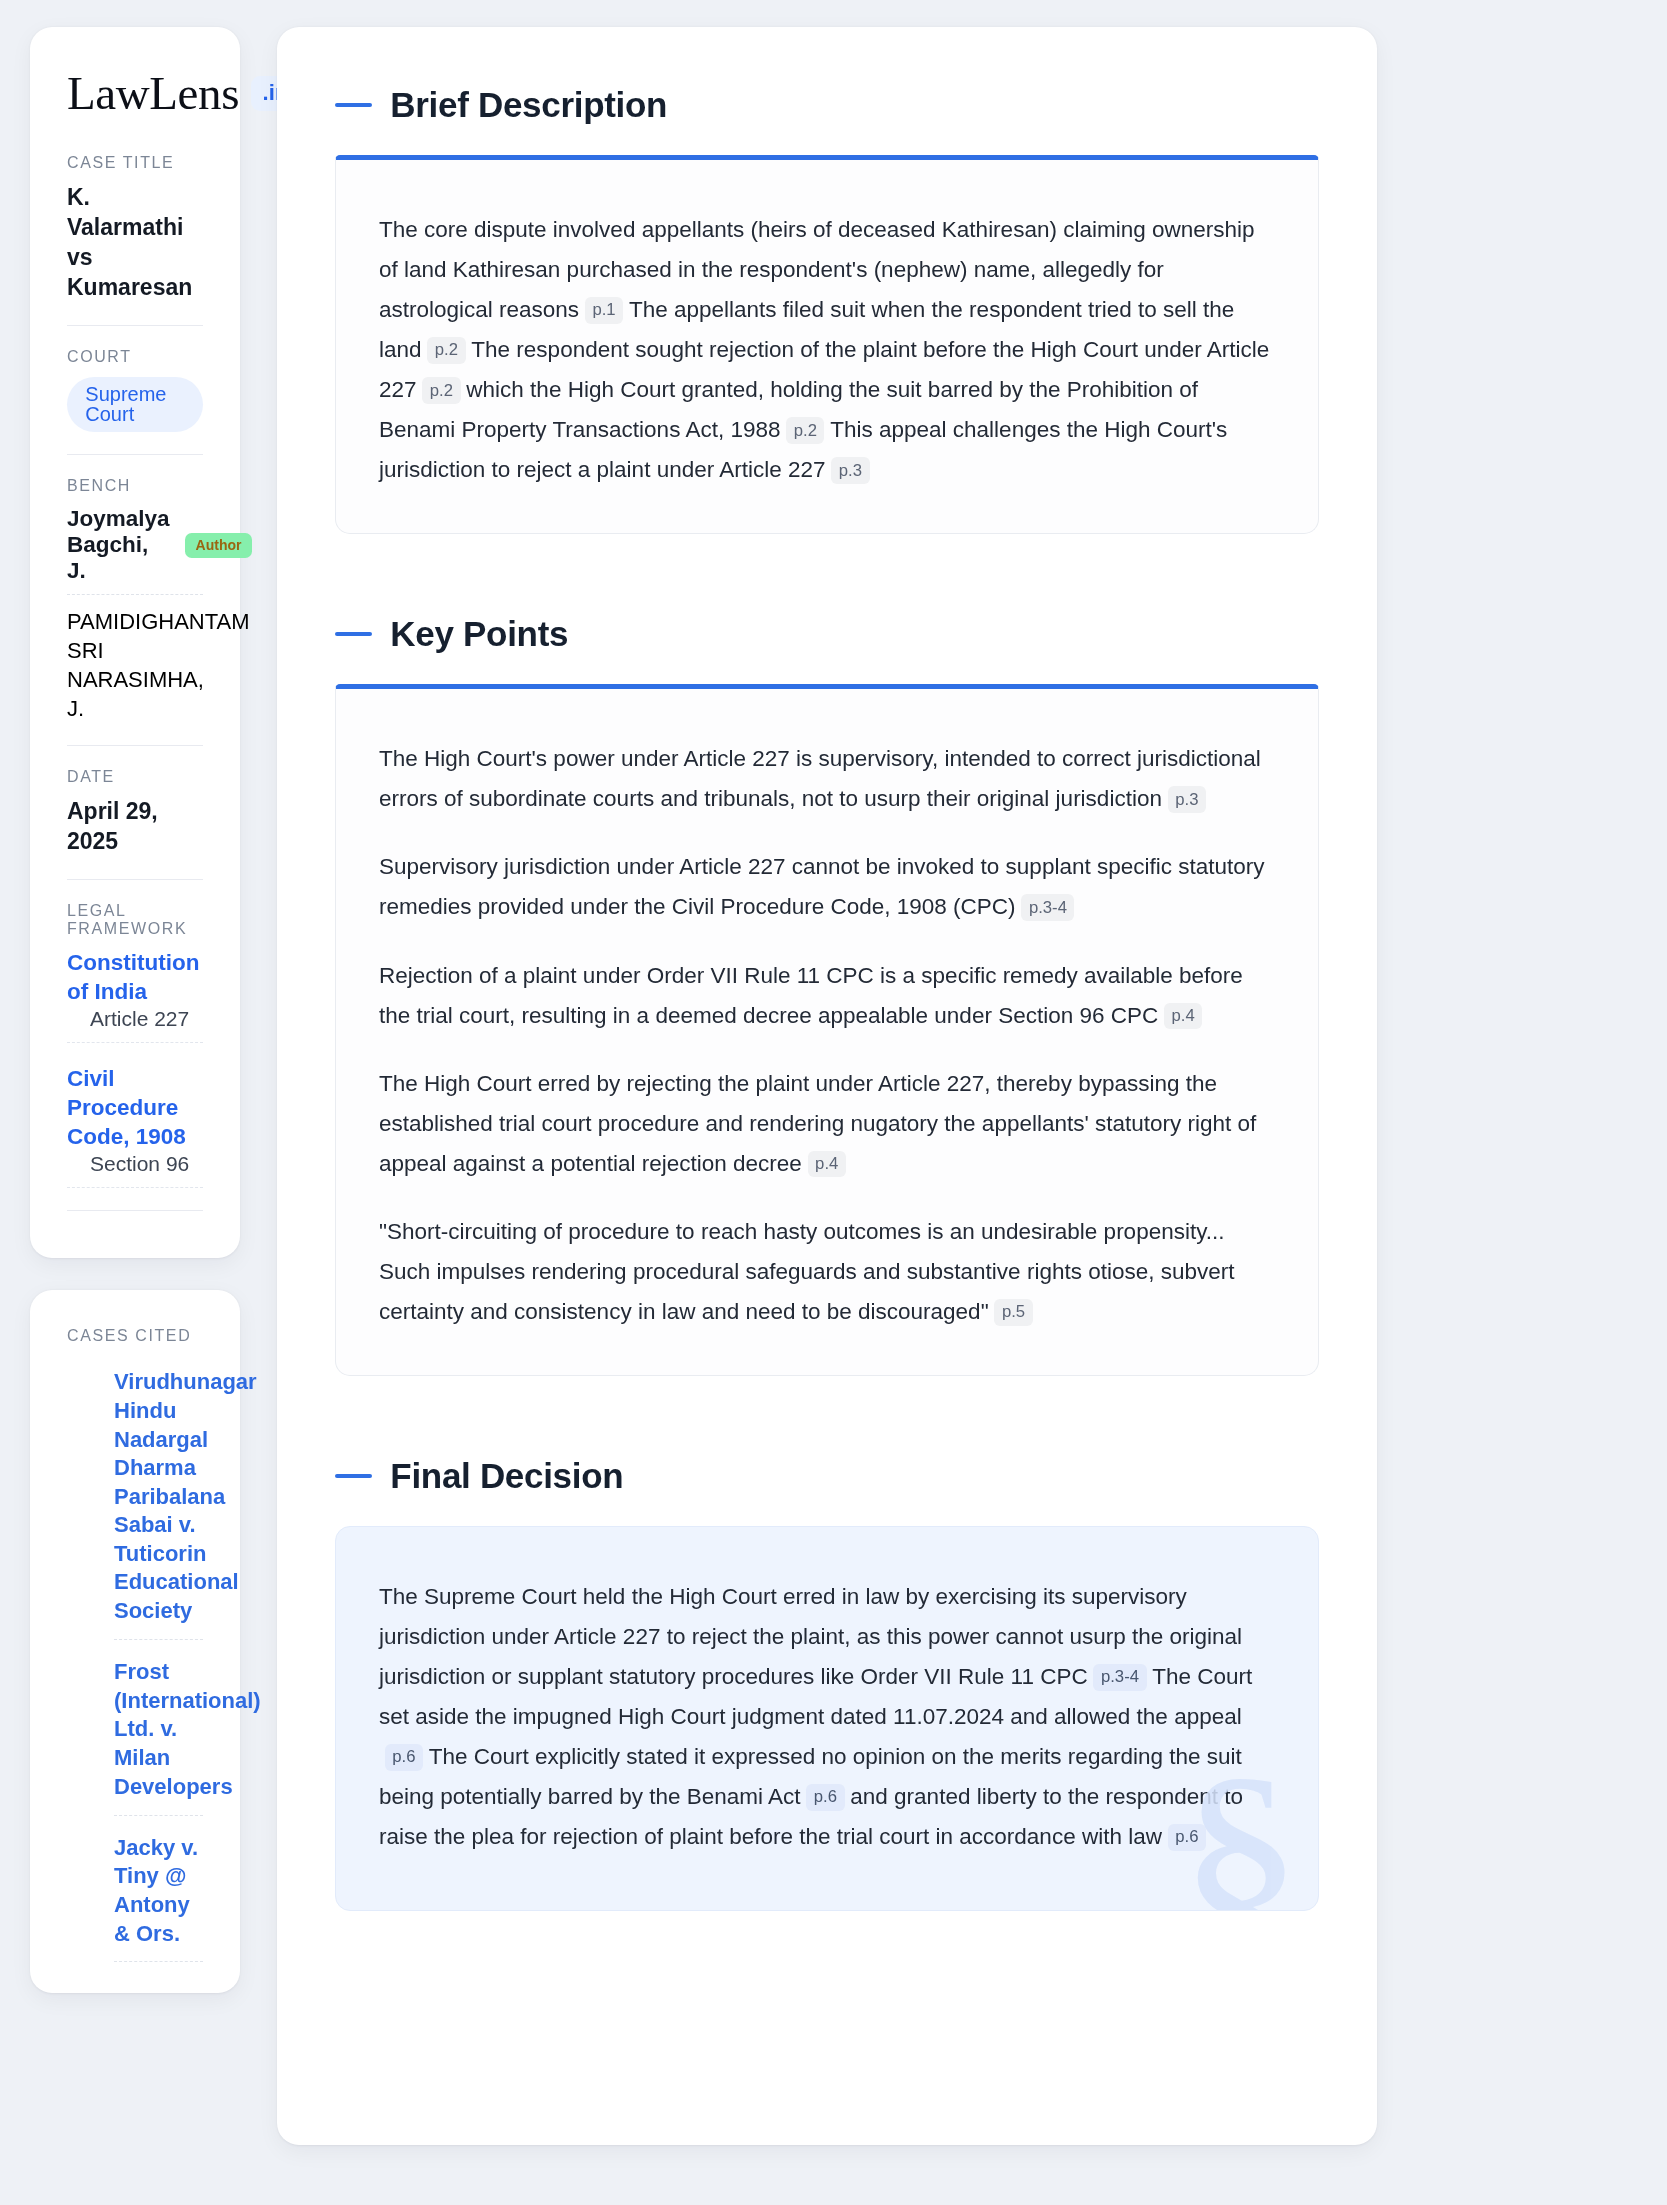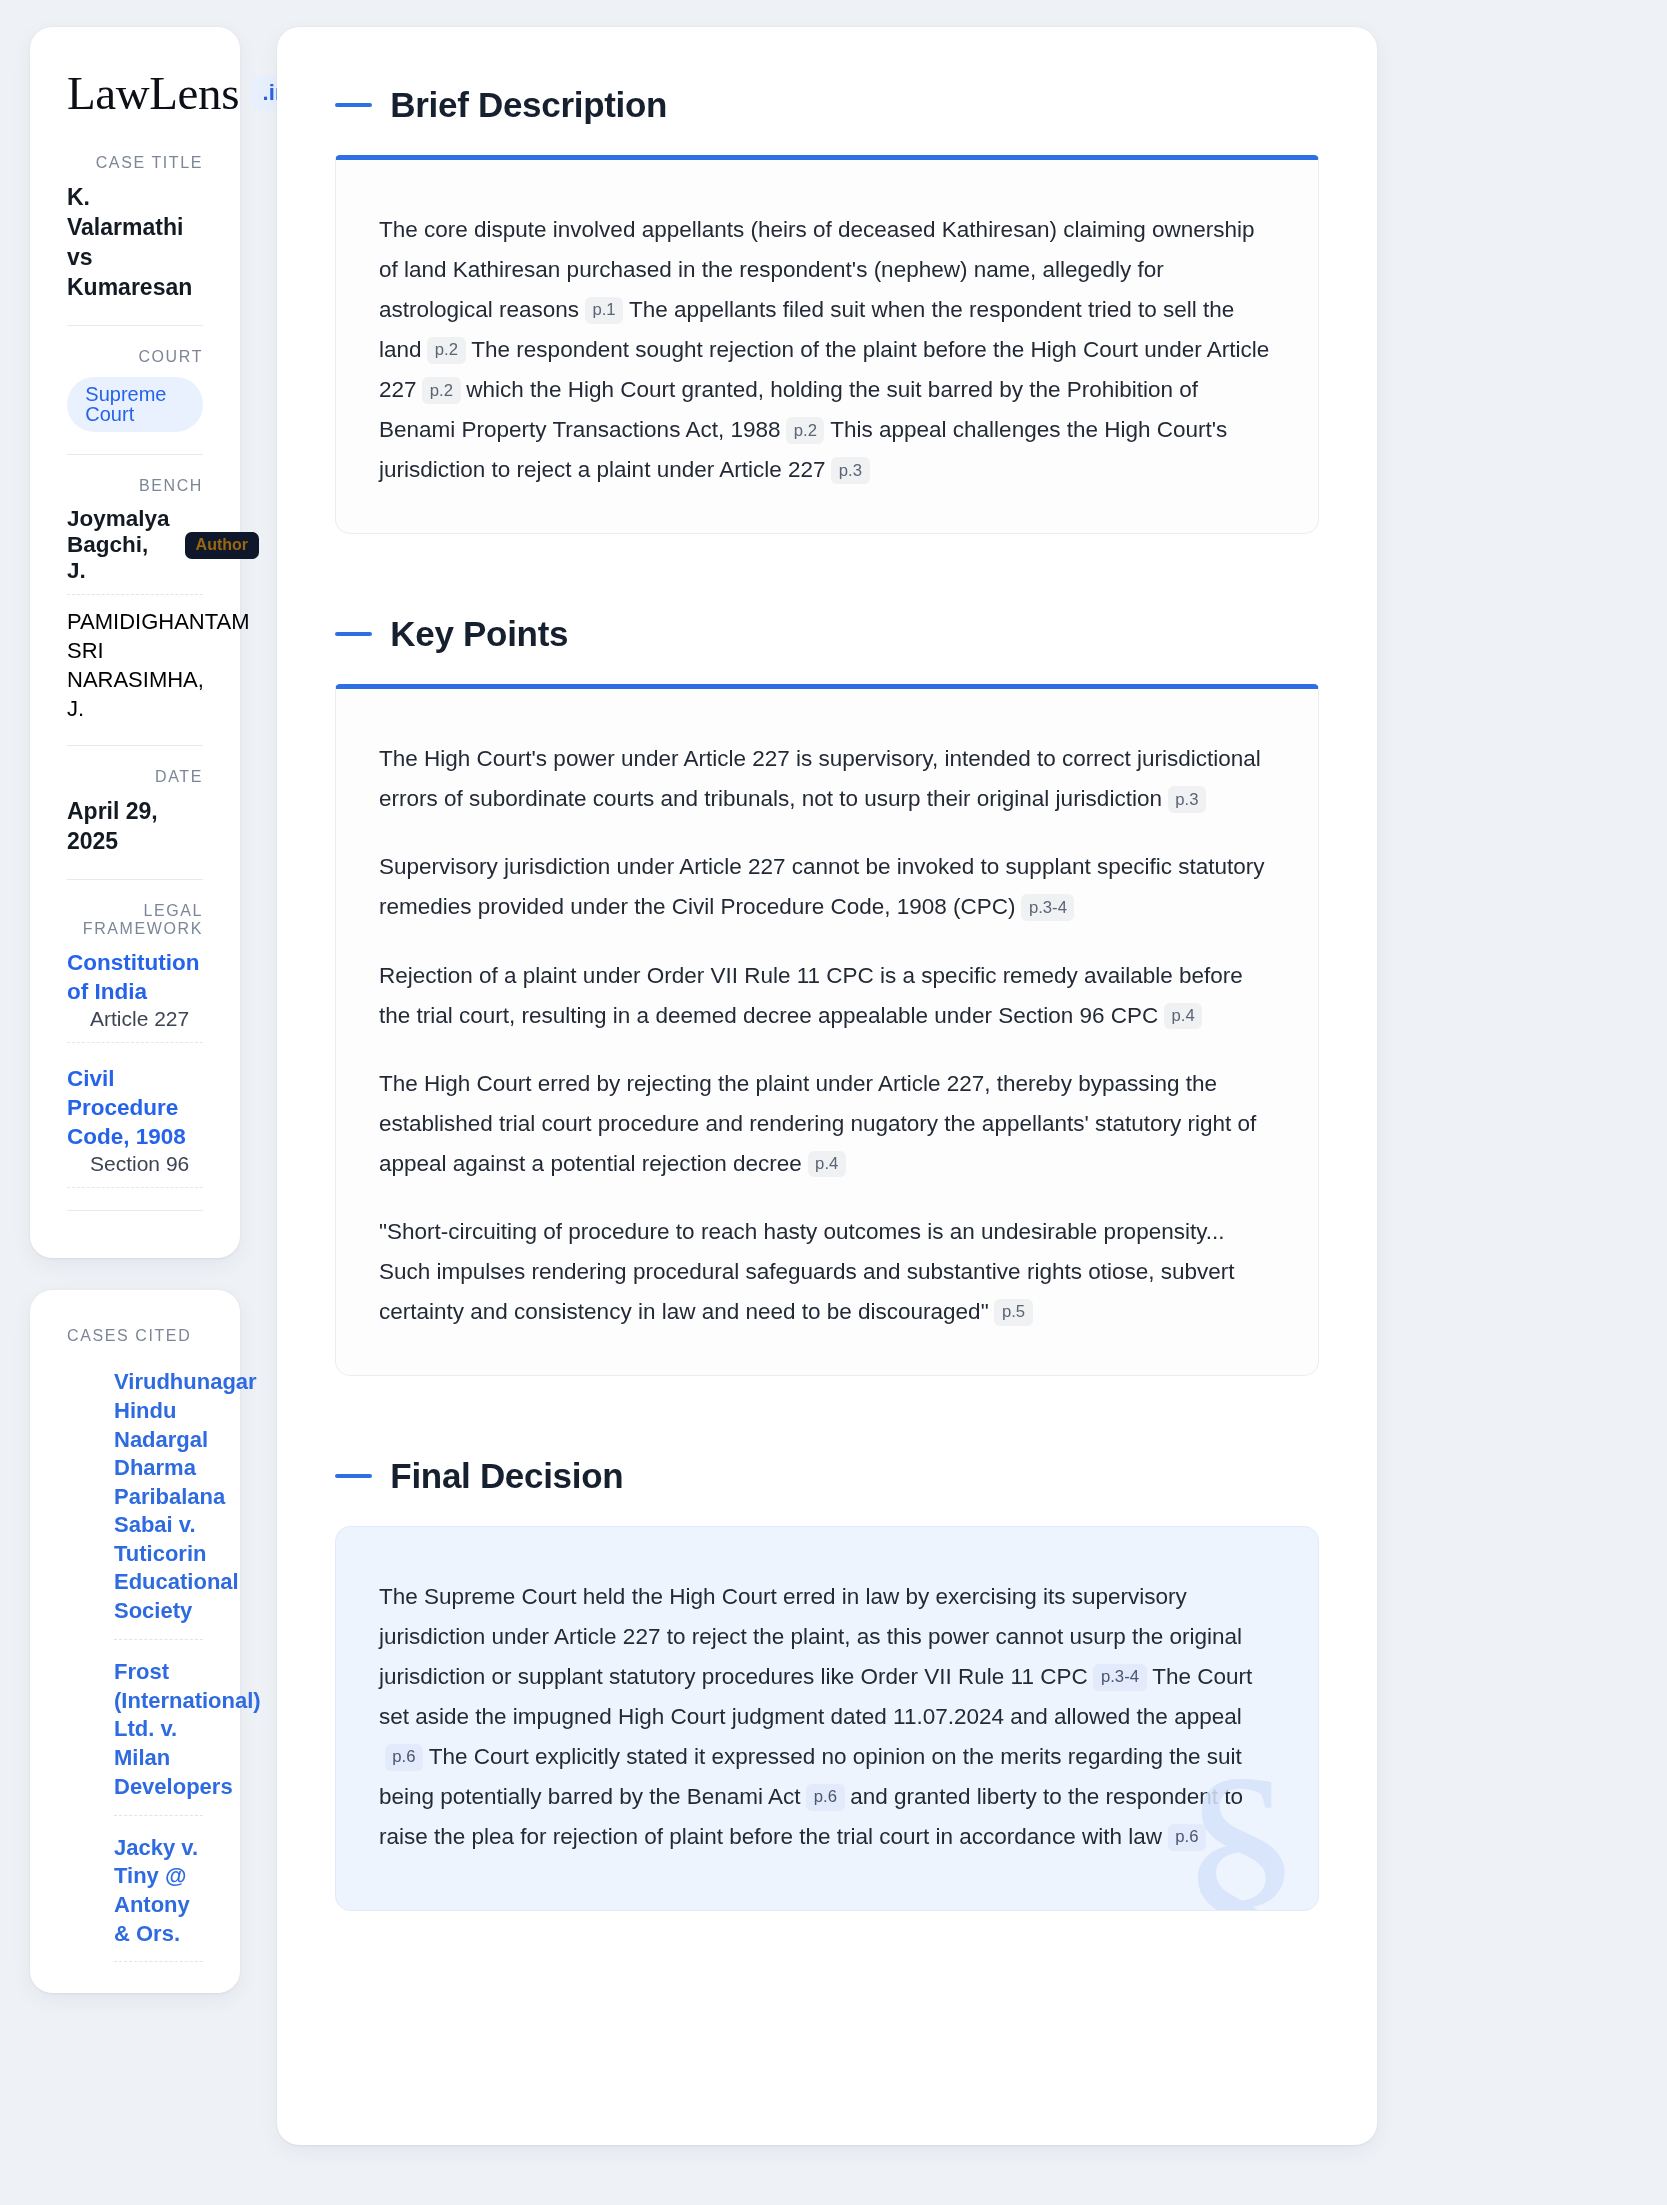--- a/index.html
+++ b/index.html
@@ -69,21 +69,20 @@
   .meta-block { padding-bottom: 22px; }
   .meta-block + .meta-block { padding-top: 22px; border-top: 0.8px solid #e8eaf0; }
 
   .meta-label {
     font-size: 16px;
     letter-spacing: 1.6px;
     color: #7c8696;
     text-transform: uppercase;
     margin-bottom: 11px;
     font-weight: 400;
-    text-align: right;
   }
   .meta-value {
     font-size: 23px;
     color: #141a24;
     font-weight: 600;
     line-height: 1.3;
   }
   .meta-value-plain {
     font-size: 22px;
     color: #000000;
@@ -109,23 +108,23 @@
     padding-bottom: 10px;
     border-bottom: 1.3px dashed #dfe3ea;
     margin-bottom: 11.7px;
   }
   .judge-name {
     font-size: 22.5px;
     font-weight: 700;
     color: #141a24;
   }
   .author-badge {
-    background: #0f172a;
+    background: #86efac;
     color: #9a6610;
-    font-size: 16px;
+    font-size: 14px;
     font-weight: 700;
     padding: 5px 11px 5.8px 11px;
     border-radius: 6.7px;
     line-height: 1;
   }
 
   .statute-name {
     font-size: 22.5px;
     font-weight: 700;
     color: #2563eb;

